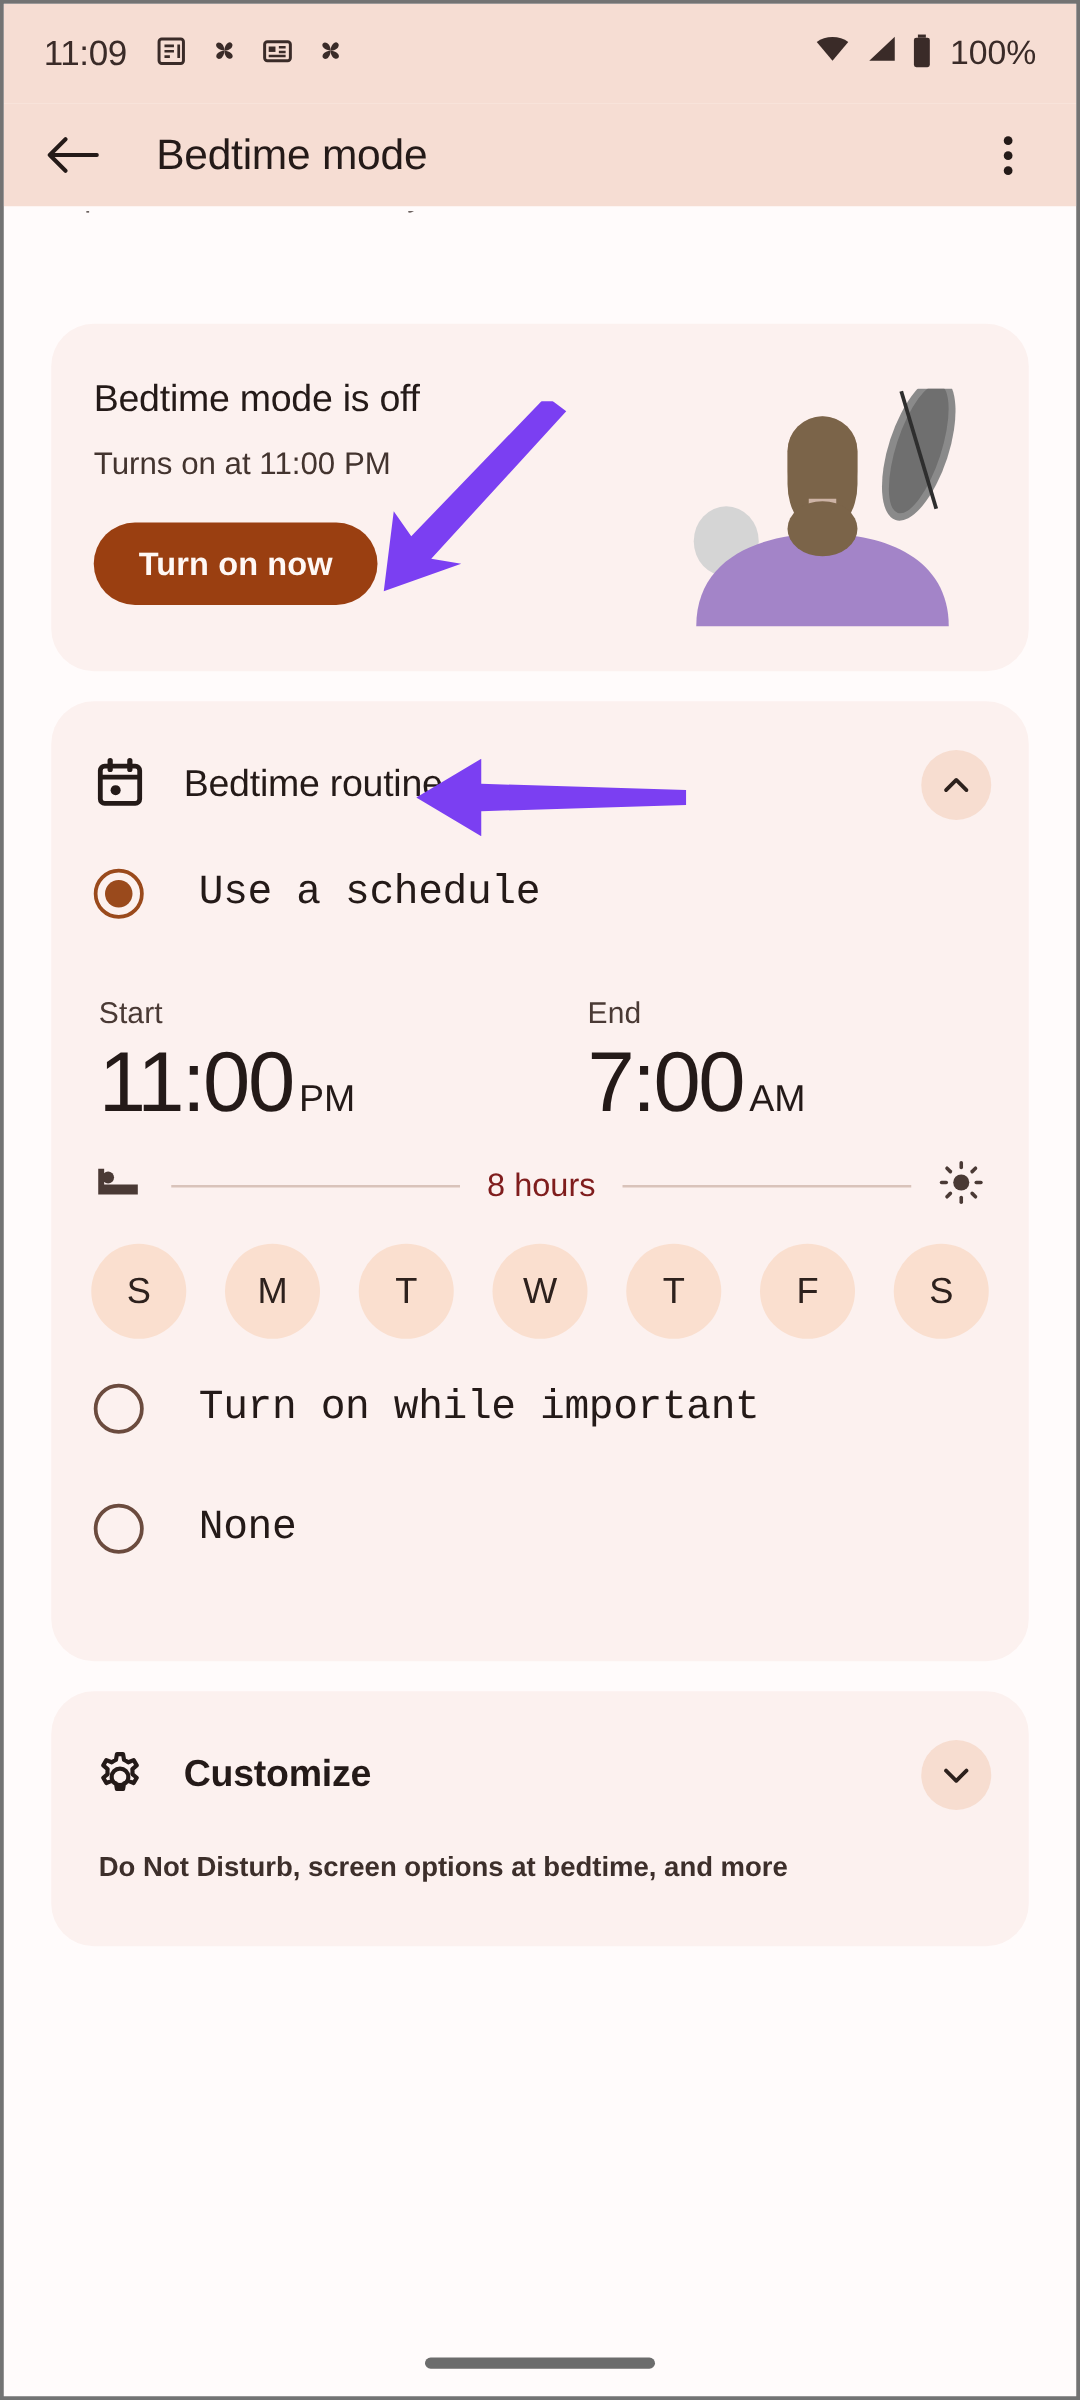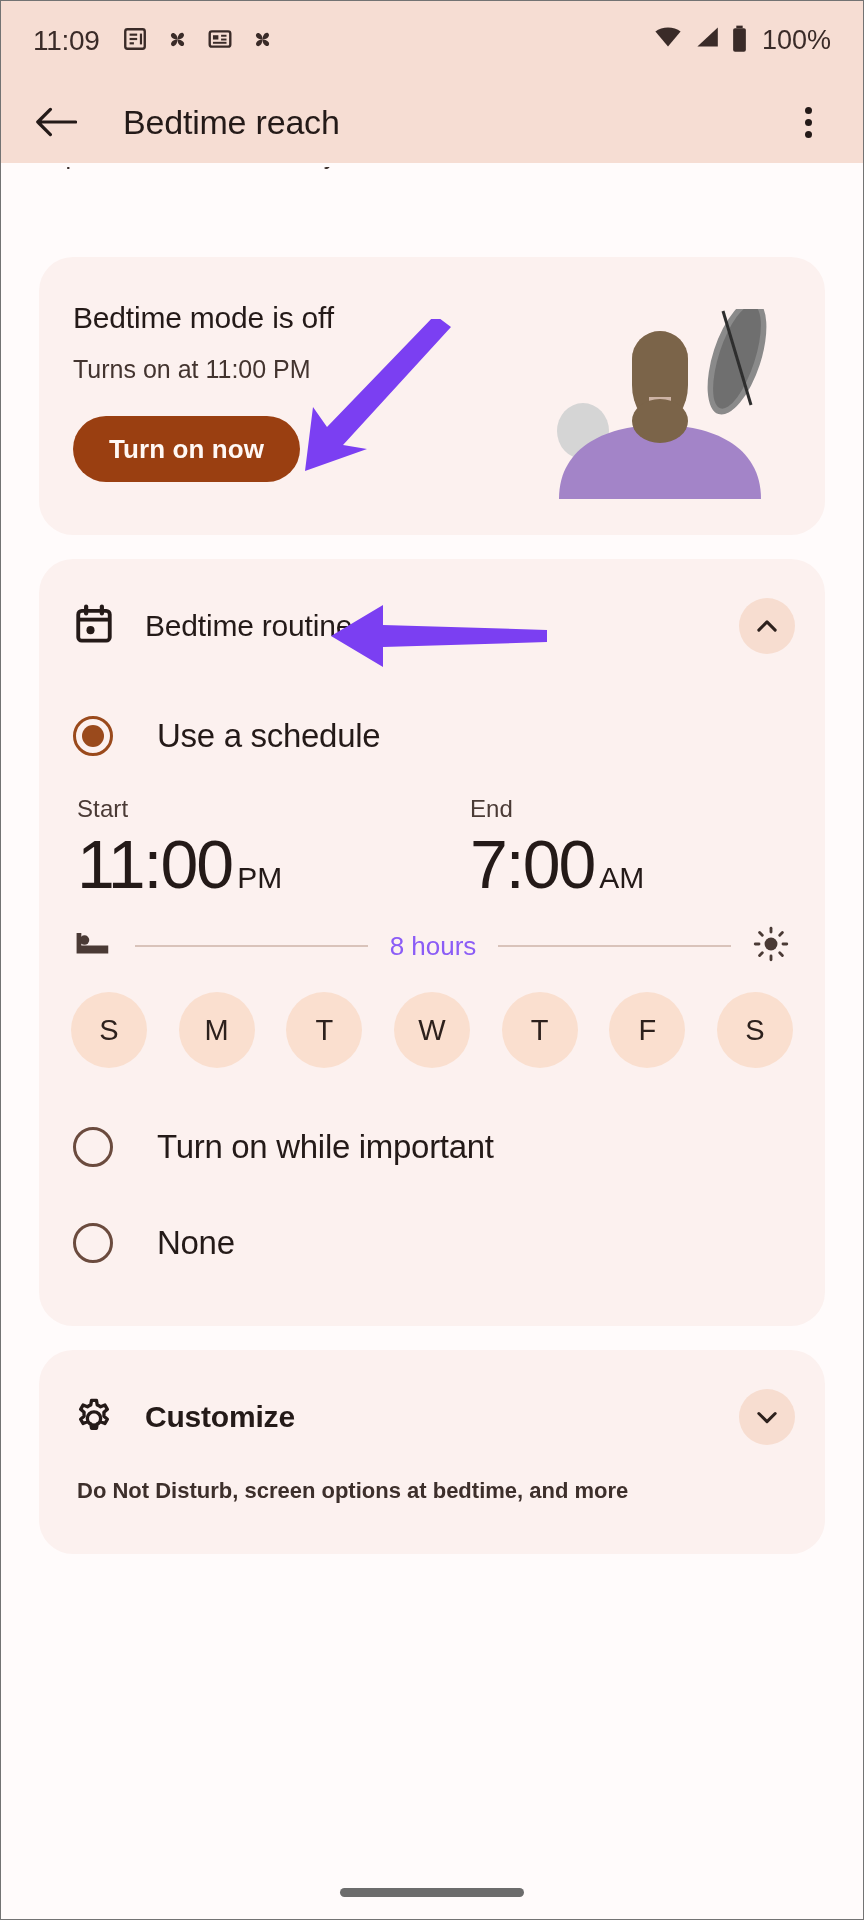--- a/index.html
+++ b/index.html
@@ -6,21 +6,21 @@
   html, body {
     width: 864px; height: 1920px;
     font-family: "Liberation Sans", sans-serif;
     background: #ffffff;
     overflow: hidden;
   }
   #screen {
     position: relative;
     width: 864px; height: 1920px;
     background: #fffbfb;
-    border: 1px solid #737373;
+    border: 3px solid #737373;
     overflow: hidden;
   }
 
   
   .statusbar {
     height: 80px;
     background: #f6ddd3;
     display: flex;
     align-items: center;
     padding: 0 32px;
@@ -118,23 +118,24 @@
     font-size: 30px; color: #241a18; margin-left: 30px; flex: 1;
     letter-spacing: -0.2px;
   }
   .chev-btn {
     width: 56px; height: 56px; border-radius: 50%;
     background: #f7ddd0;
     display: flex; align-items: center; justify-content: center;
   }
 
   .opt {
-    display: flex; align-items: center;
+    display: flex; align-items: flex-start;
     padding: 0 34px;
     height: 86px;
+    font-family: Liberation Mono, monospace;
   }
   .opt .txt {
     font-size: 33px; color: #241a18; margin-left: 44px;
     letter-spacing: -0.3px;
   }
   .radio {
     width: 40px; height: 40px; border-radius: 50%;
     border: 3px solid #6b4b3e;
     display: flex; align-items: center; justify-content: center;
     flex: none;
@@ -151,21 +152,21 @@
   .tvalue { display: flex; align-items: baseline; margin-top: 6px; }
   .tbig { font-size: 68px; color: #241a18; letter-spacing: -2px; line-height: 1.05; }
   .tsmall { font-size: 30px; color: #241a18; margin-left: 5px; }
 
   .dur {
     display: flex; align-items: center;
     padding: 26px 36px 0 36px;
     gap: 0;
   }
   .dur .line { flex: 1; height: 2px; background: #d9c3ba; margin: 0 22px; }
-  .dur .dtext { font-size: 26px; color: #8b5cf6; }
+  .dur .dtext { font-size: 26px; color: #7f1d1d; }
 
   .days { display: flex; justify-content: space-between; padding: 26px 32px 0 32px; }
   .day {
     width: 76px; height: 76px; border-radius: 50%;
     background: #fadfcf;
     display: flex; align-items: center; justify-content: center;
     font-size: 29px; color: #2d211d;
   }
 
   
@@ -248,21 +249,21 @@
       <span class="sb-pct">100%</span>
     </div>
   </div>
 
   <div class="appbar">
     <div class="iconbtn">
       <svg width="42" height="34" viewBox="0 0 30 24">
           <path d="M11 3 L2 12 L11 21 M2 12 L29 12" fill="none" stroke="#241a18" stroke-width="2.3" stroke-linecap="round" stroke-linejoin="round"></path>
         </svg>
     </div>
-    <div class="appbar-title">Bedtime reach</div>
+    <div class="appbar-title">Bedtime mode</div>
     <div class="iconbtn">
       <span class="dots">
           <i></i>
           <i></i>
           <i></i>
         </span>
     </div>
   </div>
 
   <div class="body">

